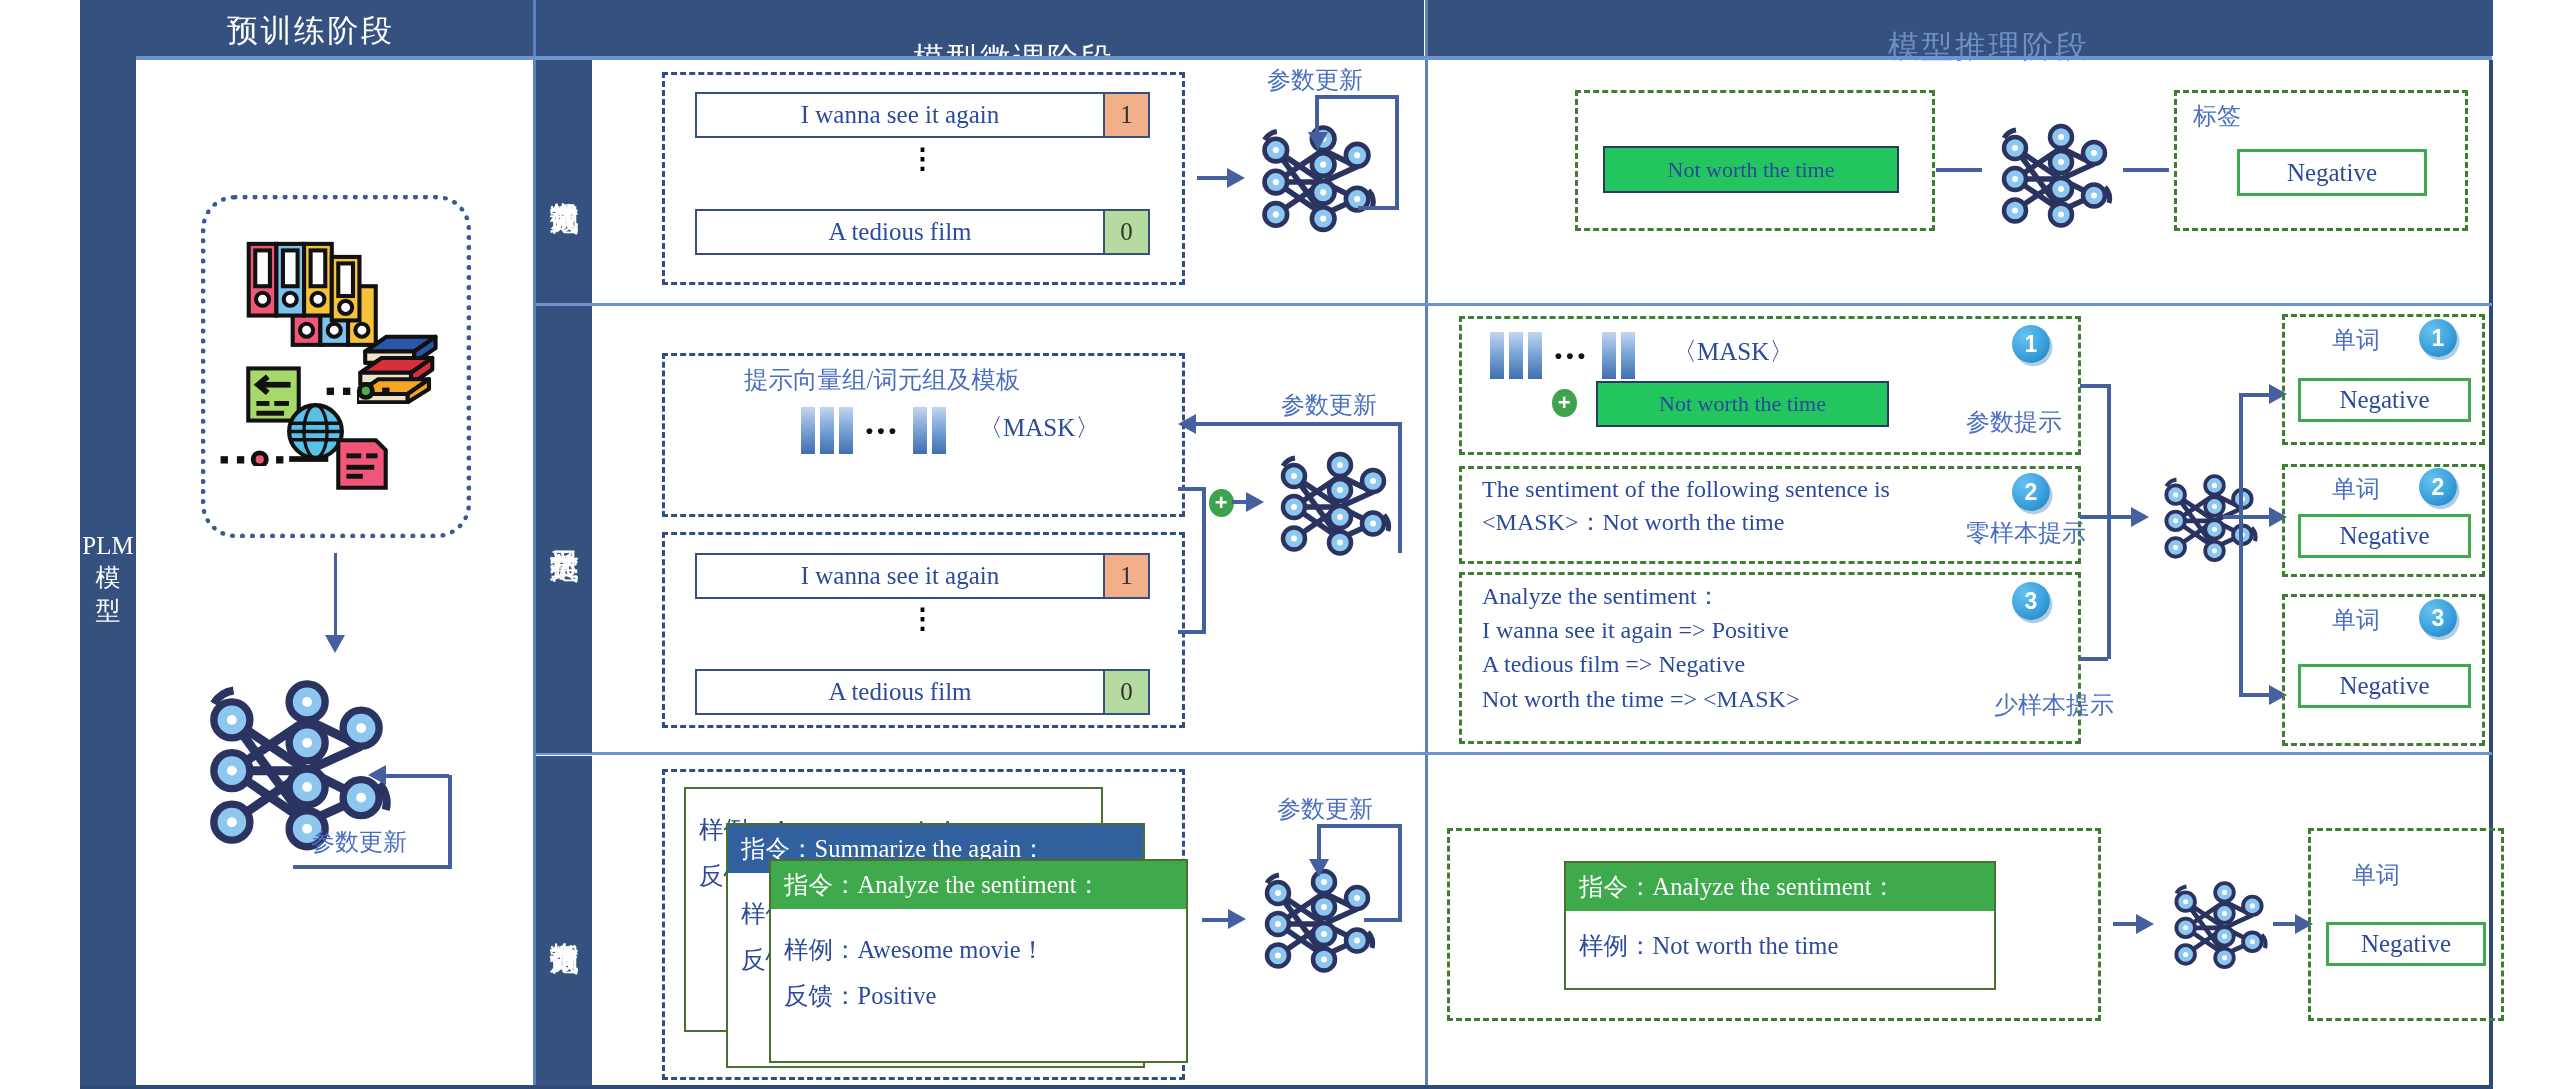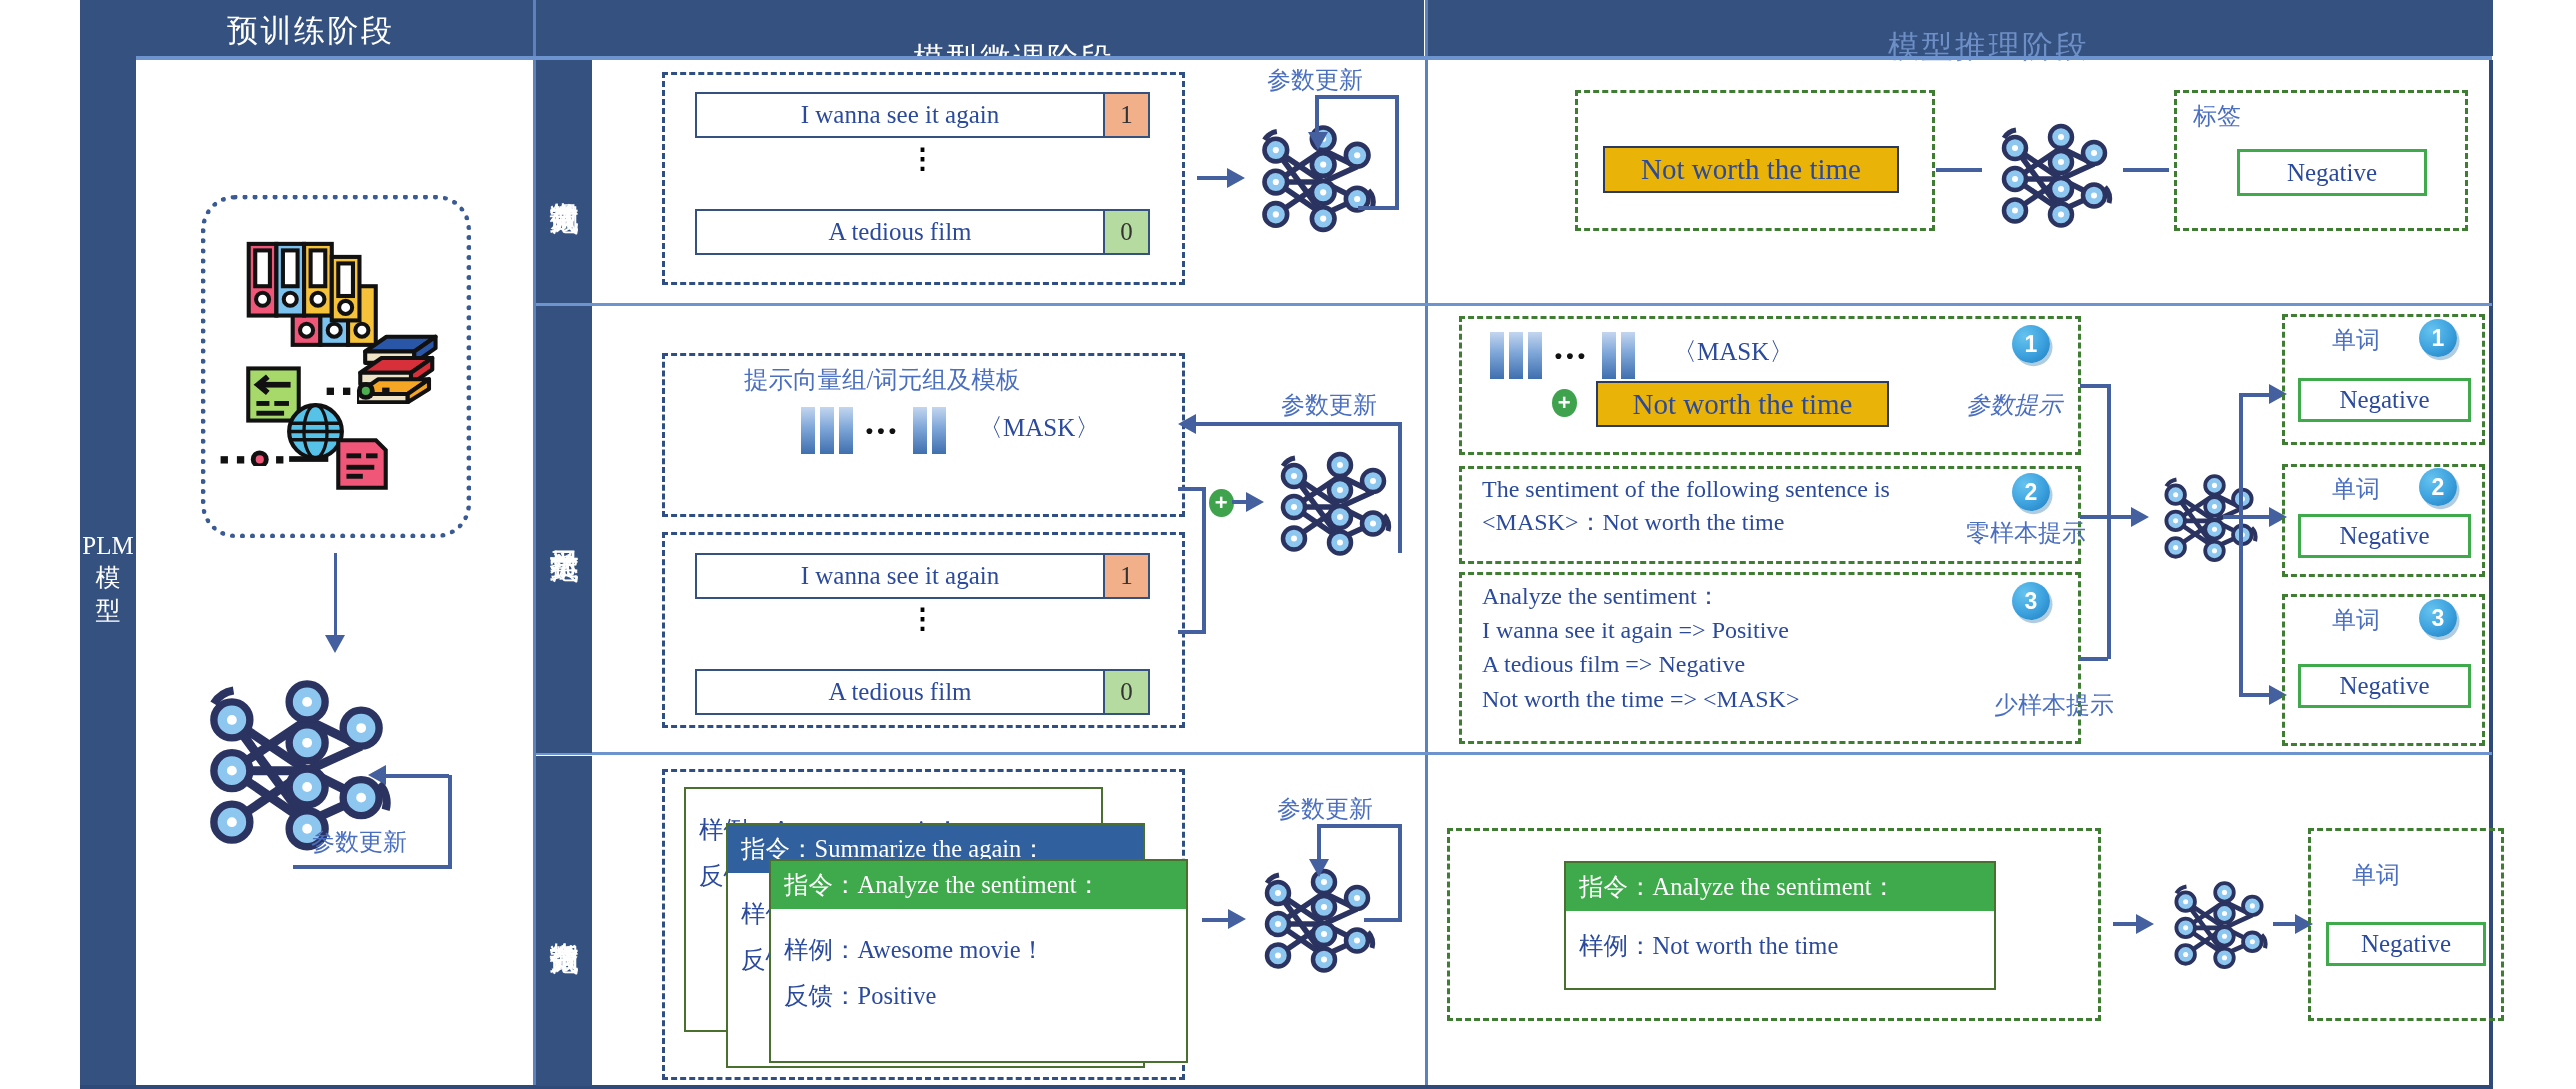--- a/index.html
+++ b/index.html
@@ -31,22 +31,22 @@
   .sent-txt{flex:1;display:flex;align-items:center;justify-content:center;color:#2b4a9c;font-size:25px;
     font-family:"Liberation Serif",serif;}
   .sent-lbl{width:43px;display:flex;align-items:center;justify-content:center;font-size:25px;color:#333;
     border-left:2.5px solid #345180;}
   .lbl-1{background:#f2b08a;}
   .lbl-0{background:#b6dba0;}
 
   .vdots{position:absolute;color:#000;font-size:28px;letter-spacing:0;text-align:center;
     line-height:0.48;font-family:"Liberation Sans",sans-serif;font-weight:700;}
 
-  .plainbox{position:absolute;border:2.5px solid #2b3a63;box-sizing:border-box;background:#eab308;
-    display:flex;align-items:center;justify-content:center;color:#2b4a9c;font-size:29px;
+  .plainbox{position:absolute;border:2.5px solid #2b3a63;box-sizing:border-box;background:#22c55e;
+    display:flex;align-items:center;justify-content:center;color:#2b4a9c;font-size:22px;
     font-family:"Liberation Serif",serif;}
   .greenbox{position:absolute;border:3.3px solid #3faa4b;box-sizing:border-box;background:#fff;
     display:flex;align-items:center;justify-content:center;color:#2b4a9c;font-size:25px;
     font-family:"Liberation Serif",serif;}
 
   .cn-label{position:absolute;color:#4b6fc0;font-size:24px;font-family:Liberation Serif, serif;white-space:nowrap;}
   .cn-caption{position:absolute;color:#4b6fc0;font-size:24px;font-family:"Liberation Serif",serif;white-space:nowrap;}
   .en-text{position:absolute;color:#2b4a9c;font-size:24px;line-height:1.26;
     font-family:"Liberation Serif",serif;white-space:pre;}
 
@@ -410,21 +410,21 @@
     <div class="pvbar"></div>
       <div class="pvbar"></div>
       <div class="pvbar"></div>
     <div class="pvdots">•••</div>
     <div class="pvbar"></div>
       <div class="pvbar"></div>
   </div>
   <div class="mask-txt" style="left:1672px;top:335px;">〈MASK〉</div>
   <div class="plus" style="left:1552px;top:389px;">+</div>
   <div class="plainbox" style="left:1596px;top:381px;width:293px;height:46px;">Not worth the time</div>
-  <div class="cn-caption" style="left:1966px;top:389px;font-style:italic;">参数提示</div>
+  <div class="cn-caption" style="left:1966px;top:406px;">参数提示</div>
   <div class="numbadge" style="left:2012px;top:325px;">1</div>
 
   <div class="dashed-green" style="left:1459px;top:466px;width:622px;height:98px;"></div>
   <div class="en-text" style="left:1482px;top:474px;">The sentiment of the following sentence is</div>
   <div class="en-text" style="left:1482px;top:507px;">&lt;MASK&gt;：Not worth the time</div>
   <div class="cn-caption" style="left:1966px;top:517px;">零样本提示</div>
   <div class="numbadge" style="left:2012px;top:473px;">2</div>
 
   <div class="dashed-green" style="left:1459px;top:572px;width:622px;height:172px;"></div>
   <div class="en-text" style="left:1482px;top:581px;">Analyze the sentiment：</div>

